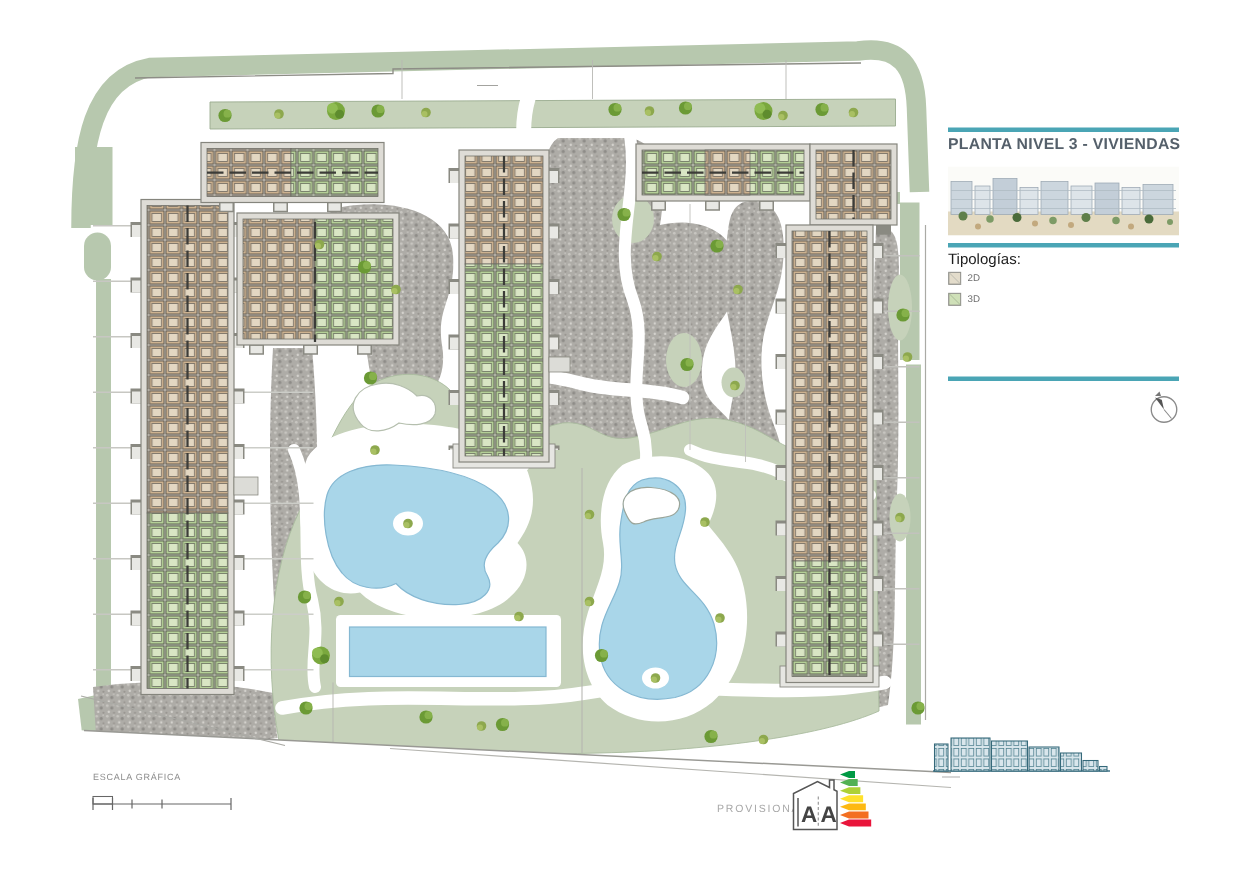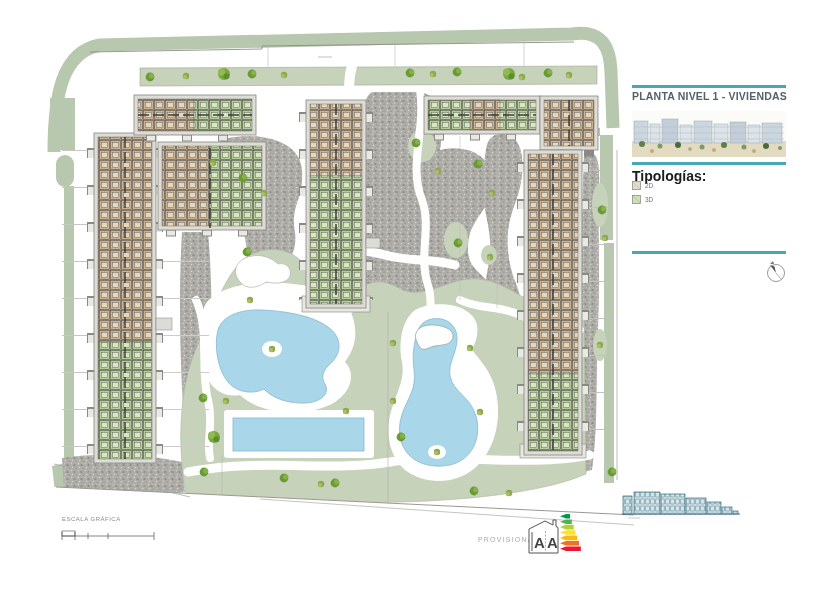--- a/index.html
+++ b/index.html
@@ -3,21 +3,21 @@
 <meta charset="utf-8">
 <style>
   html,body{margin:0;padding:0;background:#ffffff;}
   body{font-family:"Liberation Sans", sans-serif;}
   .stage{position:relative;width:838px;height:594px;background:#ffffff;overflow:hidden;}
   .plan-svg{position:absolute;left:0;top:0;}
   .abs{position:absolute;}
   .rule{position:absolute;left:632px;width:154px;height:3px;background:#4aa5b5;}
   .panel-title{position:absolute;left:632px;top:90px;width:170px;font-size:10.5px;font-weight:bold;
                color:#55606b;letter-spacing:.2px;}
-  .tipologias{position:absolute;left:632px;top:168px;font-size:14px;font-weight:bold;color:#1c1c1c;}
+  .tipologias{position:absolute;left:632px;top:168px;font-size:10px;font-weight:normal;color:#1c1c1c;}
   .legend-row{position:absolute;left:632px;display:flex;align-items:center;gap:4px;}
   .legend-row .lbl{font-size:6.5px;color:#6e6e6e;}
   .small-gray{position:absolute;color:#8c8c8c;font-size:6px;letter-spacing:.5px;}
   .provisional{position:absolute;left:478px;top:536px;color:#a8a8a8;font-size:7px;letter-spacing:1.2px;}
 </style>
 </head>
 <body>
 
 <div class="stage">
 
@@ -254,21 +254,21 @@
     <use href="#treeB" x="612" y="472"></use>
         <use href="#treeC" x="272" y="349"></use>
         <use href="#treeC" x="437" y="452"></use>
     <use href="#treeC" x="393" y="343"></use>
         <use href="#treeC" x="470" y="348"></use>
         <use href="#treeC" x="480" y="412"></use>
   </g>
 </svg>
 
 <div class="rule" style="top:85px"></div>
-<div class="panel-title">PLANTA NIVEL 1 - VIVIENDAS</div>
+<div class="panel-title">PLANTA NIVEL 3 - VIVIENDAS</div>
 
 <svg class="abs" style="left:632px;top:111px" width="154" height="46" viewBox="0 0 154 46">
   <rect width="154" height="46" fill="#fbfbf8"></rect>
   <rect x="0" y="30" width="154" height="16" fill="#ddd2b4" opacity="0.8"></rect>
   <g stroke="#9aa7b2" stroke-width="0.5">
     <rect x="2" y="10" width="14" height="22" fill="#ccd6de"></rect>
     <rect x="18" y="13" width="10" height="19" fill="#dde4e9"></rect>
     <rect x="30" y="8" width="16" height="24" fill="#c3ced8"></rect>
     <rect x="48" y="14" width="12" height="18" fill="#dde4e9"></rect>
     <rect x="62" y="10" width="18" height="22" fill="#ccd6de"></rect>

